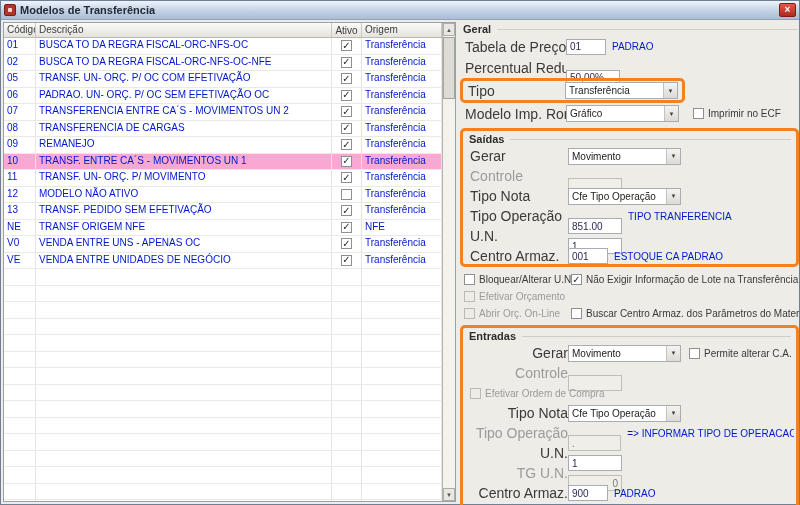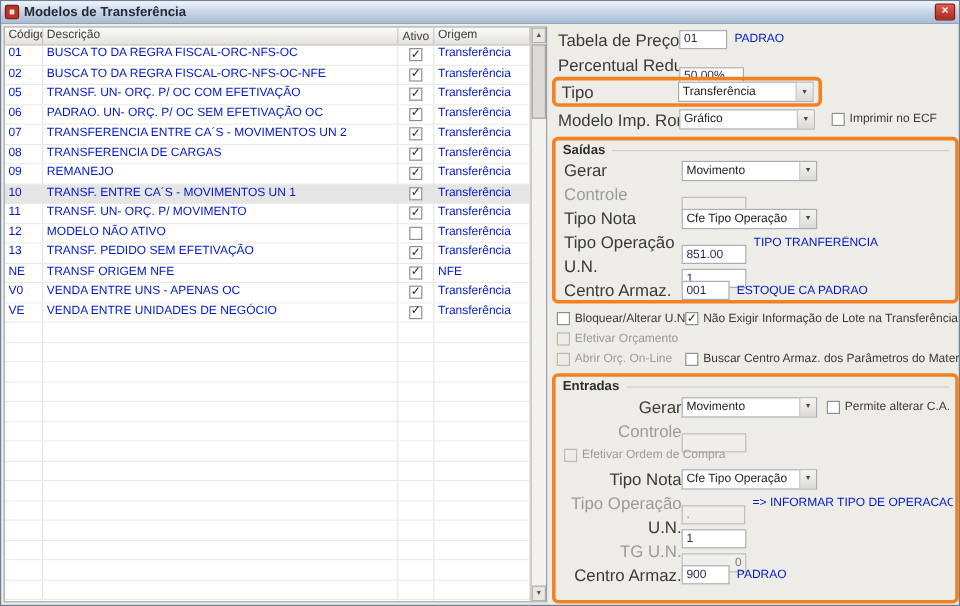--- a/index.html
+++ b/index.html
@@ -18,21 +18,21 @@
   
   .content { flex:1; position:relative; }
 
   
   .table-area { position:absolute; left:2px; top:2px; width:453px; bottom:2px; background:#fff; border:1px solid #9aa0a6; display:flex; }
   .grid-wrap { flex:1; display:flex; flex-direction:column; overflow:hidden; }
   .grid-header { display:flex; height:15px; flex-shrink:0; background:linear-gradient(#FBFBF9,#E3E2DD); border-bottom:1px solid #B9B8B3; font-size:10px; color:#3c3c3c; }
   .ghc { padding:1px 3px; border-right:1px solid #C9C8C3; overflow:hidden; white-space:nowrap; }
   .grid-body { flex:1; overflow:hidden; }
   .grid-row { display:flex; height:16.5px; border-bottom:1px solid #E9E9E5; color:#0018CC; font-size:10px; background:#fff; }
-  .grid-row.selected { background:#e5e5e5; }
+  .grid-row.selected { background:#f9a8d4; }
   .gc { padding:1px 3px; border-right:1px solid #E4E4E0; overflow:hidden; white-space:nowrap; }
   .c-code { width:32px; flex-shrink:0; }
   .c-desc { width:296px; flex-shrink:0; }
   .c-ativo { width:30px; flex-shrink:0; display:flex; align-items:center; justify-content:center; }
   .c-origem { flex:1; }
 
   
   .vscroll { width:13px; flex-shrink:0; border-left:1px solid #B5B4AF; background:#F3F2ED; display:flex; flex-direction:column; }
   .sb-btn { height:13px; flex-shrink:0; background:#E8E7E2; border:1px solid #AFAFAA; display:flex; align-items:center; justify-content:center; font-size:6px; color:#555; }
   .sb-thumb { height:62px; margin-top:1px; background:#DCDBD6; border:1px solid #A5A5A0; }
@@ -301,20 +301,23 @@
       <div class="vscroll">
         <div class="sb-btn">▲</div>
         <div class="sb-thumb"></div>
         <div class="sb-track"></div>
         <div class="sb-btn">▼</div>
       </div>
     </div>
 
     <div class="form-area">
 
+      <div class="section-head">
+          <span>Geral</span>
+        </div>
 
       <div class="frow">
         <span class="flabel">Tabela de Preço</span>
         <span class="tinput w40">01</span>
         <span class="bluetext">PADRAO</span>
       </div>
 
       <div class="frow">
         <span class="flabel">Percentual Redução Preço</span>
         <span class="tinput w54">50,00%</span>

